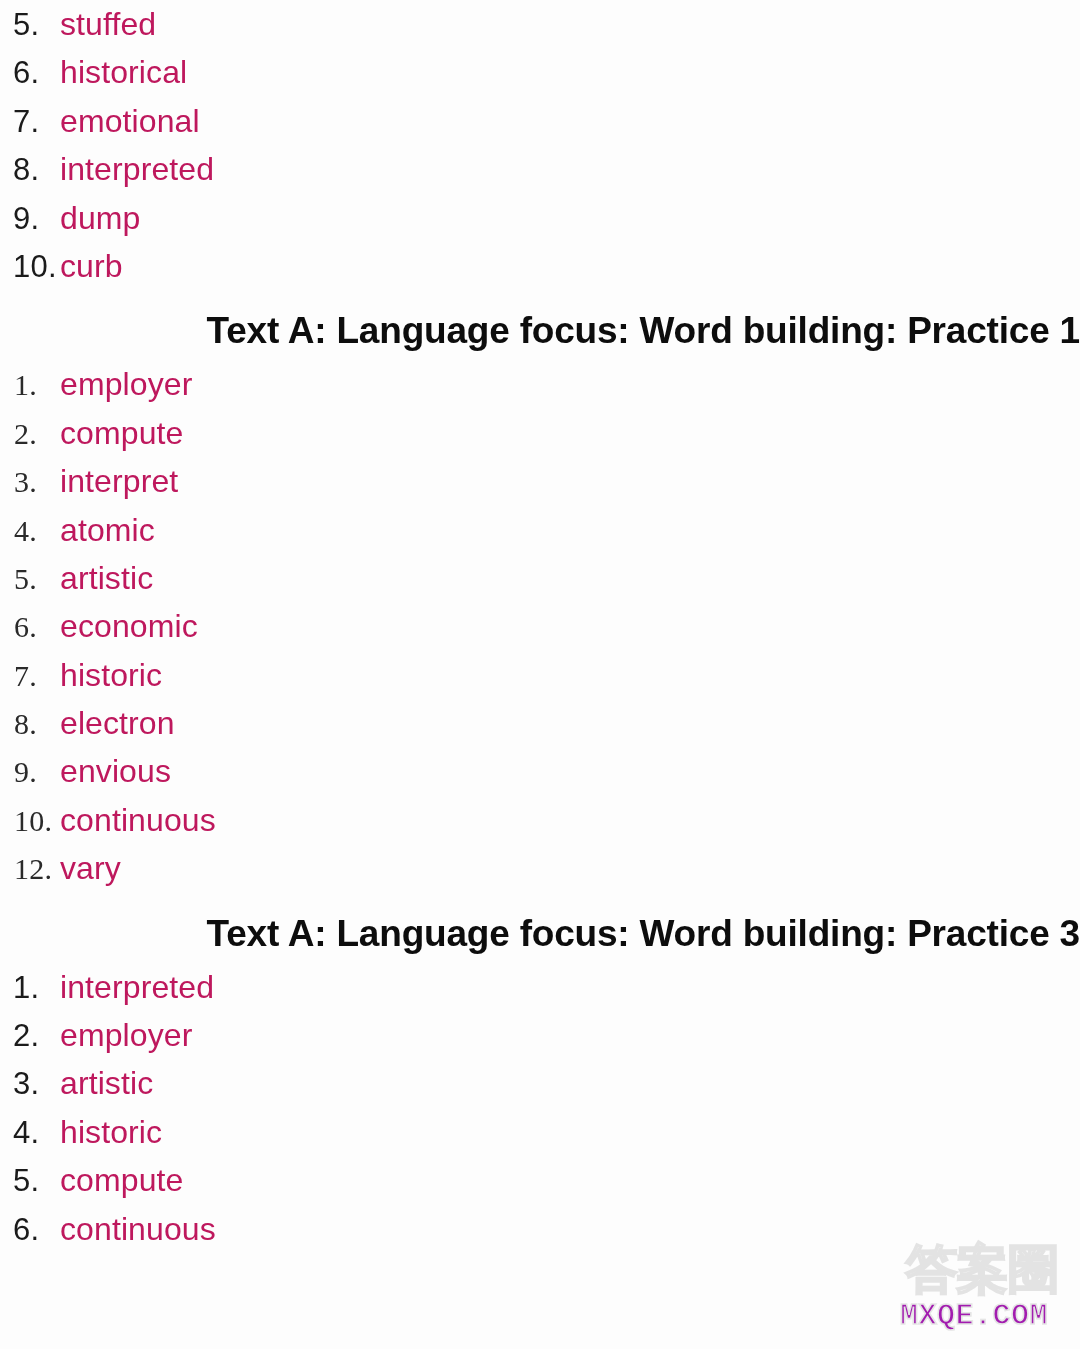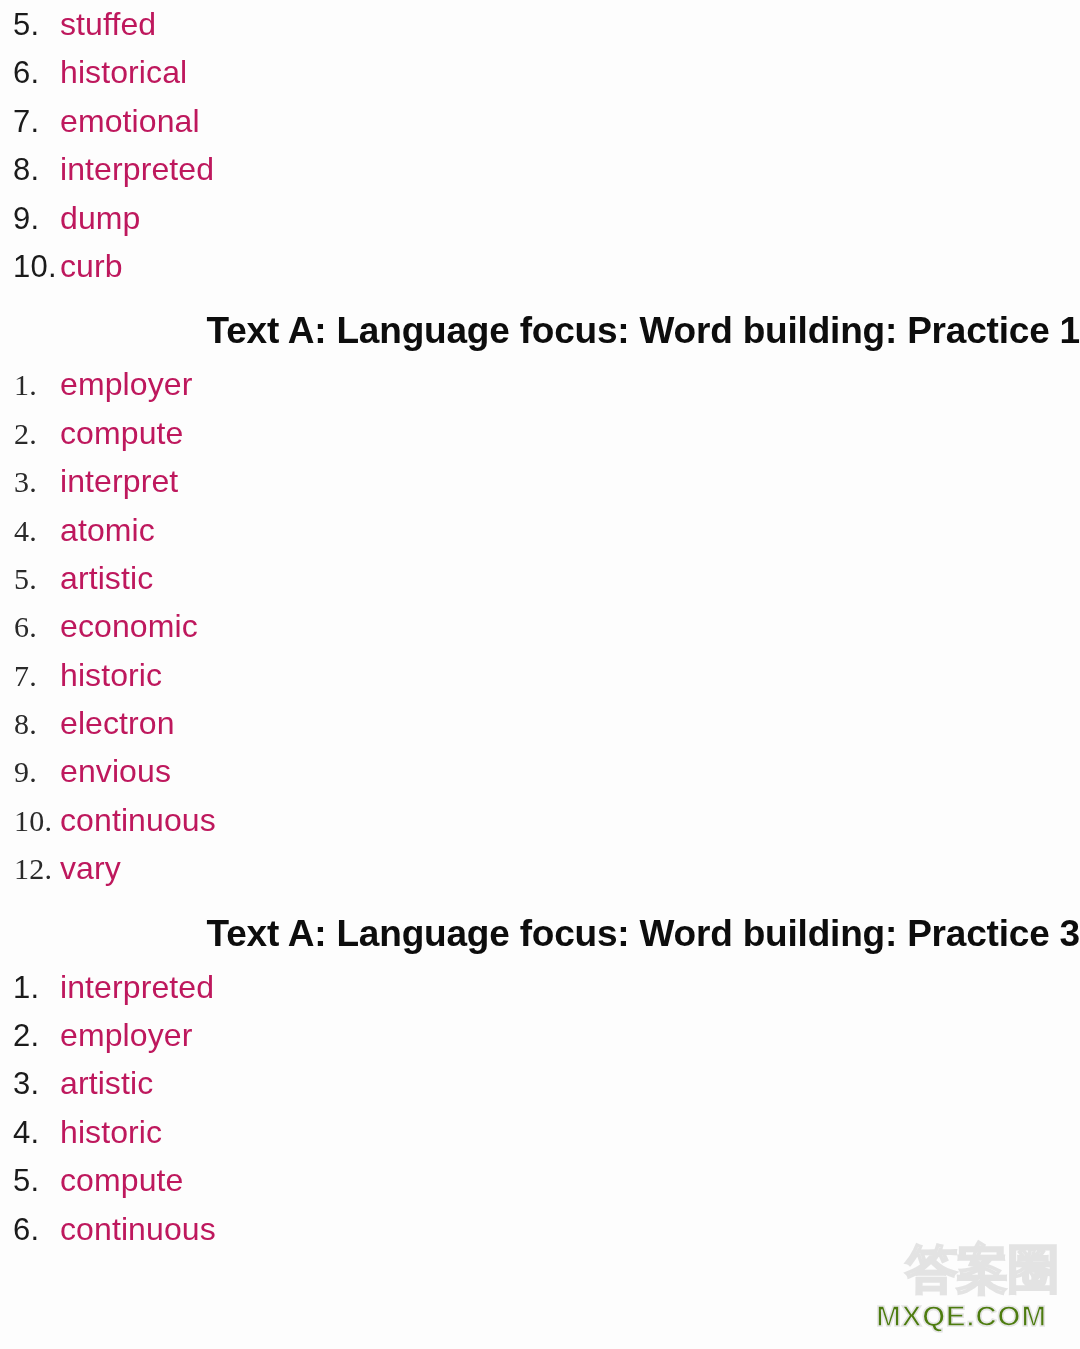--- a/index.html
+++ b/index.html
@@ -125,26 +125,26 @@
     line-height: 60px;
     color: #fcfcfc;
     -webkit-text-stroke: 2px #e3e3e3;
     letter-spacing: -1px;
   }
   .wm-url {
     position: absolute;
     left: 0;
     top: 62px;
     width: 196px;
-    text-align: left;
-    font-family: Liberation Sans, sans-serif;
+    text-align: center;
+    font-family: Liberation Mono, monospace;
     font-size: 30px;
     font-weight: bold;
     line-height: 34px;
-    color: #4d7c0f;
+    color: #a21caf;
     -webkit-text-stroke: 1.6px #e5e5e5;
     letter-spacing: 0.5px;
   }
 </style>
 </head>
 <body>
 
 <div class="page">
 
   <div class="content">

